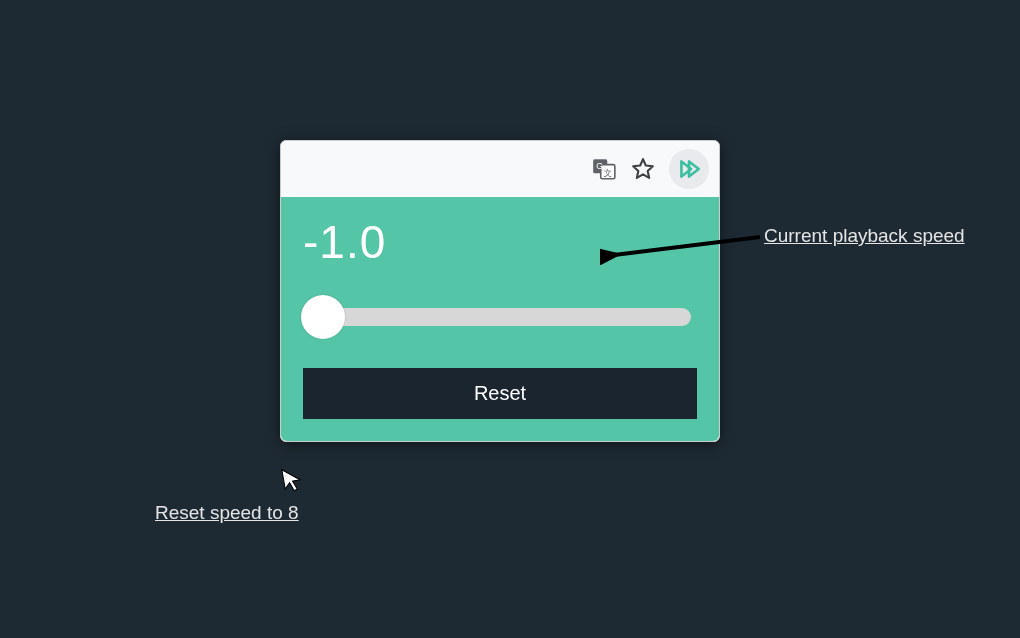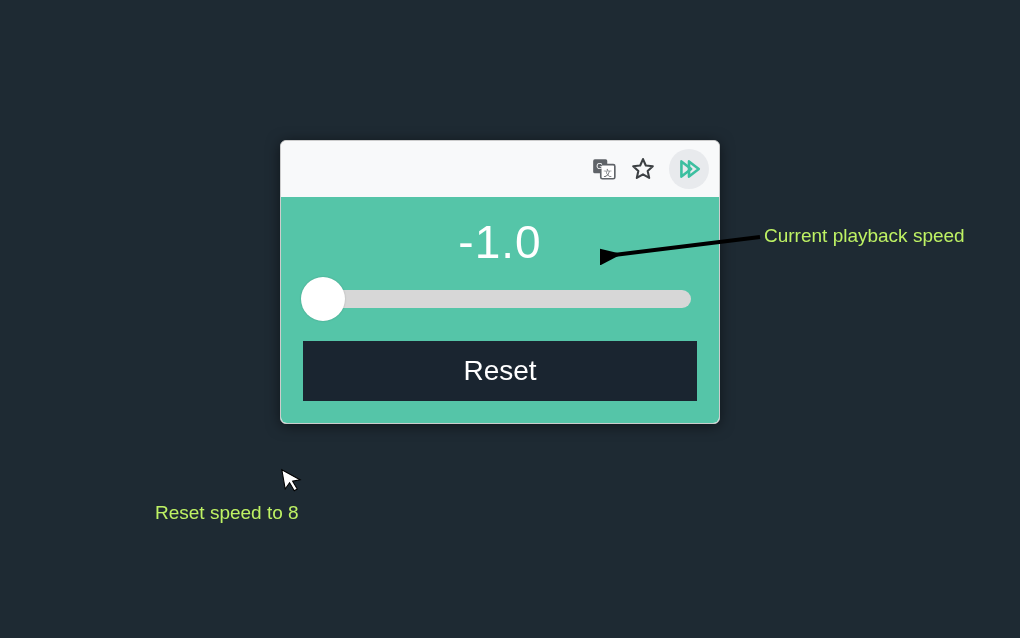--- a/index.html
+++ b/index.html
@@ -50,25 +50,24 @@
     justify-content: center;
   }
 
   .panel {
     background: #55c5a8;
     padding: 18px 22px 22px 22px;
     border-radius: 0 0 6px 6px;
   }
 
   .speed-value {
-    text-align: center;
     color: #ffffff;
     font-size: 46px;
     font-weight: 400;
-    margin-bottom: 8px;
+    margin-bottom: 26px;
     letter-spacing: 1px;
   }
 
   .slider-wrap {
     position: relative;
     height: 44px;
     margin-bottom: 20px;
     padding: 0 6px;
   }
 
@@ -94,33 +93,35 @@
     border-radius: 50%;
     box-shadow: 0 0 2px rgba(0,0,0,0.2);
     cursor: pointer;
   }
 
   .reset-btn {
     width: 100%;
     background: #1a2530;
     color: #ffffff;
     border: none;
-    font-size: 28px;
+    font-size: 20px;
     font-weight: 400;
     padding: 14px 0;
     cursor: pointer;
     font-family: inherit;
+    margin-top: 9px;
   }
 
   
   .annotation {
     position: absolute;
-    color: #bef264;
+    color: #e5e5e5;
     font-size: 19px;
     white-space: nowrap;
+    text-decoration: underline;
   }
   #anno-speed { left: 764px; top: 225px; }
   #anno-reset { left: 155px; top: 502px; }
 
   .arrow { position: absolute; pointer-events:none; }
 
   
   .cursor-glyph {
     position: absolute;
     left: 282px;

